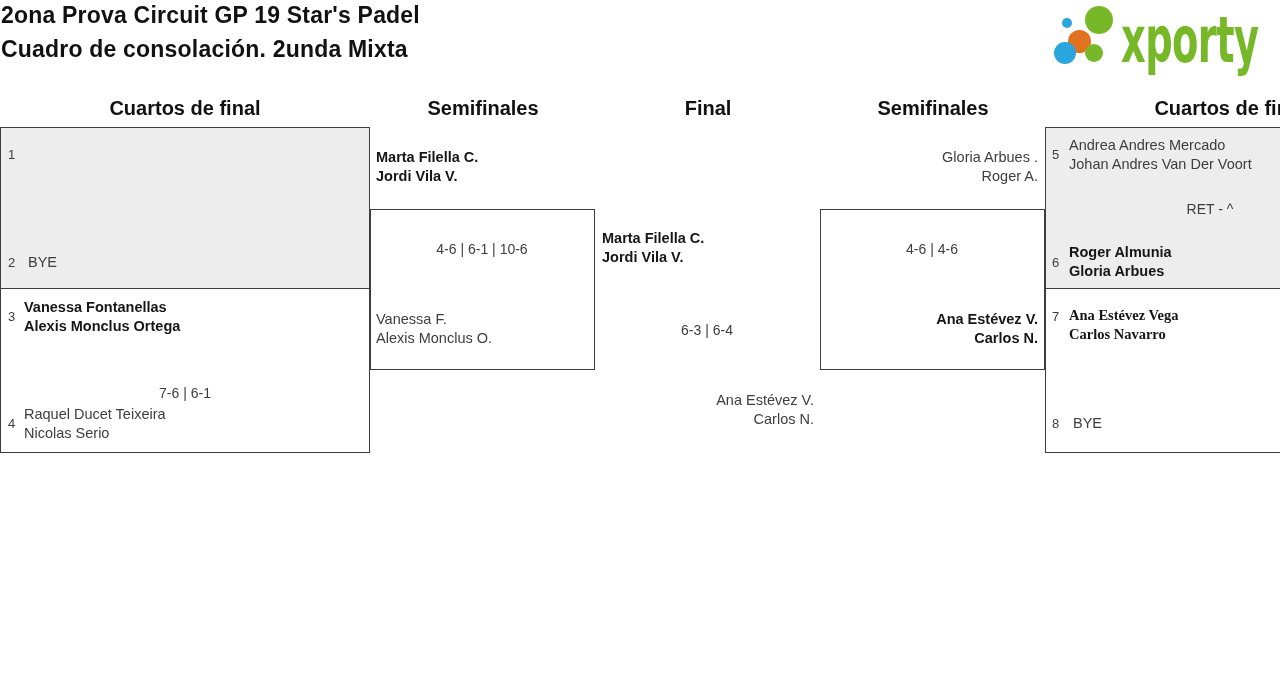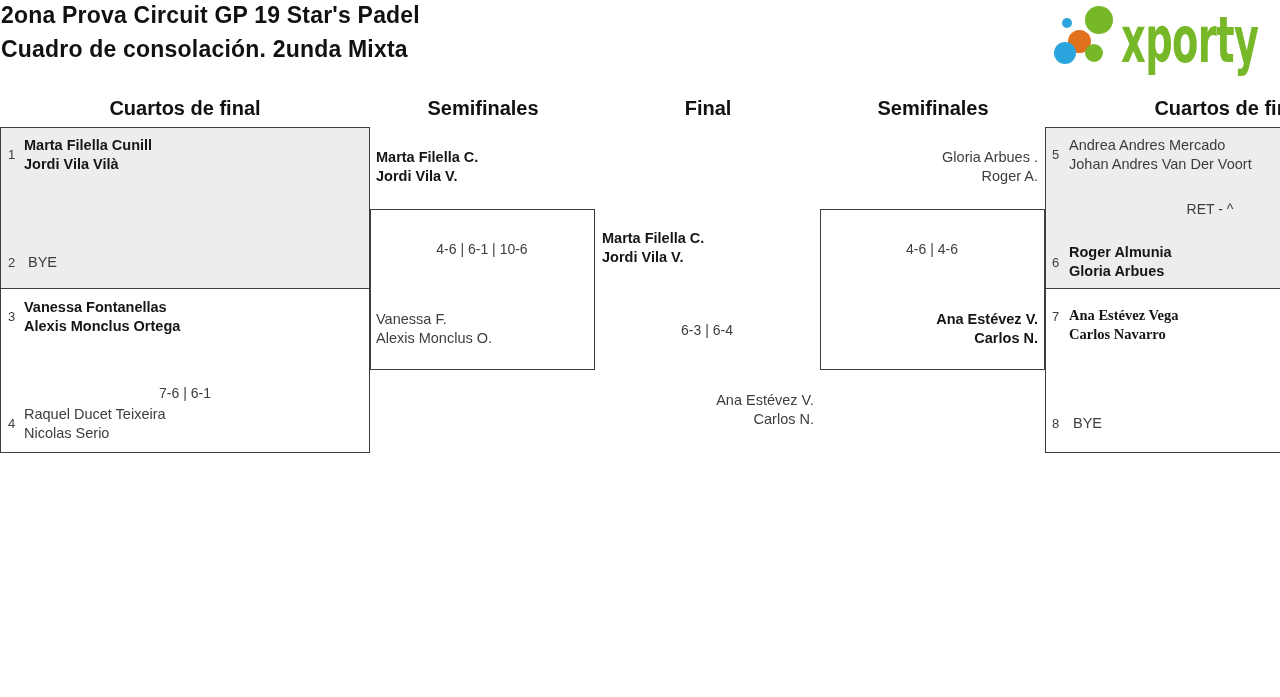--- a/index.html
+++ b/index.html
@@ -45,24 +45,20 @@
   <div class="col-header" style="left:1230px;">Cuartos de final</div>
 
   <div class="box grey" style="left:0px;top:127px;width:370px;height:162px;"></div>
   <div class="box" style="left:0px;top:288px;width:370px;height:165px;"></div>
   <div class="box" style="left:370px;top:209px;width:225px;height:161px;"></div>
   <div class="box" style="left:820px;top:209px;width:225px;height:161px;"></div>
   <div class="box grey" style="left:1045px;top:127px;width:370px;height:162px;"></div>
   <div class="box" style="left:1045px;top:288px;width:370px;height:165px;"></div>
 
   <span class="seed" style="left:8px;top:147px;">1</span>
-  <div class="names" style="left:24px;top:136px;">
-    <div>Marta Filella Cunill</div>
-    <div>Jordi Vila Vilà</div>
-  </div>
   <span class="seed" style="left:8px;top:255px;">2</span>
   <div class="names reg" style="left:28px;top:253px;">
     <div>BYE</div>
   </div>
 
   <span class="seed" style="left:8px;top:309px;">3</span>
   <div class="names" style="left:24px;top:298px;">
     <div>Vanessa Fontanellas</div>
     <div>Alexis Monclus Ortega</div>
   </div>

